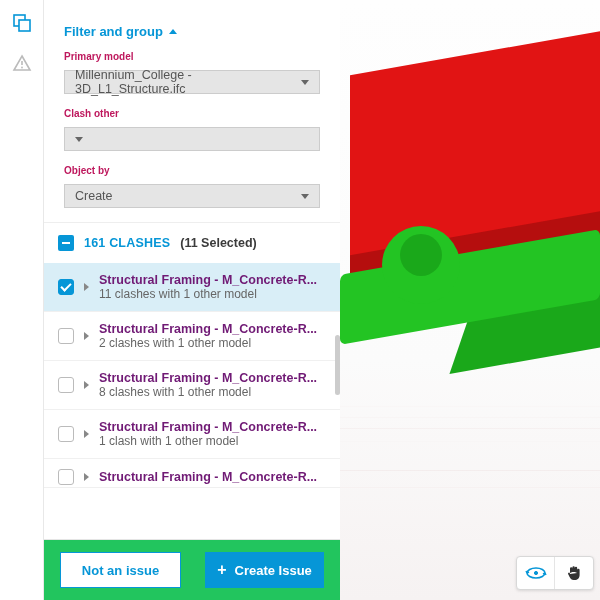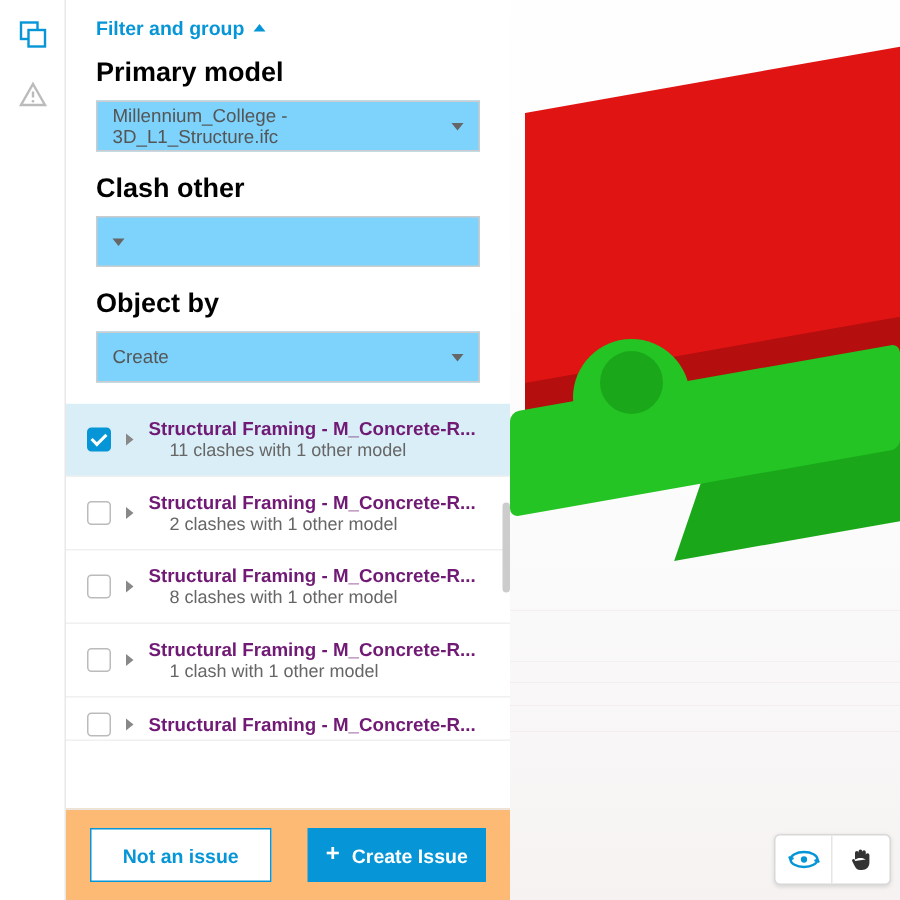--- a/index.html
+++ b/index.html
@@ -2,42 +2,42 @@
 <html><head>
 <meta charset="utf-8">
 <style>
 * { box-sizing: border-box; margin: 0; padding: 0; font-family: -apple-system, BlinkMacSystemFont, "Segoe UI", Arial, sans-serif; }
 html, body { width: 600px; height: 600px; overflow: hidden; }
 .root { display: flex; width: 600px; height: 600px; position: relative; }
 .iconbar { width: 44px; background: #fff; border-right: 1px solid #e8e8e8; display: flex; flex-direction: column; align-items: center; padding-top: 12px; gap: 18px; }
 .iconbar .icon { width: 22px; height: 22px; display: flex; align-items: center; justify-content: center; }
 .panel { width: 296px; background: #fff; display: flex; flex-direction: column; position: relative; }
 .panel-inner { flex: 1; overflow: hidden; display: flex; flex-direction: column; padding: 0 0 0 0; }
-.filter-link { color: #0696d7; font-size: 13px; font-weight: 600; padding: 11px 20px 12px 20px; display: flex; align-items: center; gap: 6px; cursor: pointer; }
+.filter-link { color: #0696d7; font-size: 13px; font-weight: 600; padding: 24px 20px 12px 20px; display: flex; align-items: center; gap: 6px; cursor: pointer; }
 .filter-link .caret { width: 0; height: 0; border-left: 4px solid transparent; border-right: 4px solid transparent; border-bottom: 5px solid #0696d7; }
 .section { padding: 0 20px 14px 20px; }
-.label { font-size: 18px; color: #000000; font-weight: 600; margin-bottom: 8px; }
-.select { width: 100%; height: 34px; border: 1px solid #ccc; background: #7dd3fc; display: flex; align-items: center; justify-content: space-between; padding: 0 10px; font-size: 12.5px; color: #555; cursor: pointer; }
+.label { font-size: 10px; color: #be185d; font-weight: 600; margin-bottom: 8px; }
+.select { width: 100%; height: 24px; border: 1px solid #ccc; background: #e5e5e5; display: flex; align-items: center; justify-content: space-between; padding: 0 10px; font-size: 12.5px; color: #555; cursor: pointer; }
 .select .chev { width: 0; height: 0; border-left: 4px solid transparent; border-right: 4px solid transparent; border-top: 5px solid #666; }
 .summary { padding: 12px 20px 12px 14px; display: flex; align-items: center; gap: 10px; font-size: 12.5px; border-top: 1px solid #eee; }
 .summary .sq { width: 16px; height: 16px; background: #0696d7; border-radius: 2px; display: flex; align-items: center; justify-content: center; }
 .summary .sq .dash { width: 8px; height: 2px; background: #fff; }
 .summary .count { color: #0696d7; font-weight: 700; letter-spacing: .2px; }
 .summary .sel { color: #3b3b3b; font-weight: 600; }
 .list { flex: 1; overflow: hidden; }
 .row { display: flex; align-items: center; padding: 10px 12px 10px 14px; gap: 10px; border-bottom: 1px solid #f0f0f0; }
 .row.selected { background: #d9eef7; }
 .chk { width: 16px; height: 16px; border: 1px solid #bbb; border-radius: 3px; flex-shrink: 0; background: #fff; }
 .chk.on { background: #0696d7; border-color: #0696d7; position: relative; }
 .chk.on::after { content: ""; position: absolute; left: 4px; top: 1px; width: 4px; height: 8px; border: solid #fff; border-width: 0 2px 2px 0; transform: rotate(45deg); }
 .expand { width: 0; height: 0; border-top: 4px solid transparent; border-bottom: 4px solid transparent; border-left: 5px solid #888; flex-shrink: 0; }
 .rowtext { flex: 1; min-width: 0; }
 .rowtitle { font-size: 12.5px; color: #701a75; font-weight: 600; white-space: nowrap; overflow: hidden; text-overflow: ellipsis; }
-.rowsub { font-size: 12px; color: #666; margin-left: 14px; }
-.footer { border-top: 1px solid #e5e5e5; padding: 12px 16px; display: flex; gap: 24px; background: #fdba74; }
+.rowsub { font-size: 12px; color: #666; }
+.footer { border-top: 1px solid #e5e5e5; padding: 12px 16px; display: flex; gap: 24px; background: #22c55e; }
 .btn { flex: 1; height: 36px; display: flex; align-items: center; justify-content: center; font-size: 13px; font-weight: 600; cursor: pointer; }
 .btn.ghost { border: 1px solid #0696d7; color: #0696d7; background: #fff; }
 .btn.primary { background: #0696d7; color: #fff; gap: 8px; }
 .btn.primary .plus { font-size: 16px; line-height: 1; }
 .viewport { flex: 1; position: relative; background: linear-gradient(180deg, #fefefe 0%, #fbfbfb 60%, #f6f2f2 100%); overflow: hidden; }
 .floor { position: absolute; left: -80px; right: -80px; top: 340px; height: 220px; transform: perspective(500px) rotateX(62deg); opacity: .15; }
 .floor::before, .floor::after { content:""; position:absolute; left:0; right:0; }
 .floor .l { position:absolute; left:0; right:0; height:1px; background:#d9b0b0; }
 .redbeam { position: absolute; left: 10px; top: 40px; width: 400px; height: 220px; background: #e11414; transform: skewY(-10deg); box-shadow: inset 0 -40px 0 #b50e0e; }
 .green1 { position: absolute; left: 0px; top: 252px; width: 260px; height: 70px; background: #23c423; transform: skewY(-10deg); border-radius: 6px; z-index: 2; }
@@ -91,20 +91,27 @@
         </div>
       </div>
       <div class="section">
         <div class="label">Object by</div>
         <div class="select">
           <span>Create</span>
           <span class="chev"></span>
         </div>
       </div>
 
+      <div class="summary">
+        <div class="sq">
+            <div class="dash"></div>
+          </div>
+        <span class="count">161 CLASHES</span>
+        <span class="sel">(11 Selected)</span>
+      </div>
 
       <div class="list">
         <div class="row selected">
           <div class="chk on"></div>
           <div class="expand"></div>
           <div class="rowtext">
             <div class="rowtitle">Structural Framing - M_Concrete-R...</div>
             <div class="rowsub">11 clashes with 1 other model</div>
           </div>
         </div>

